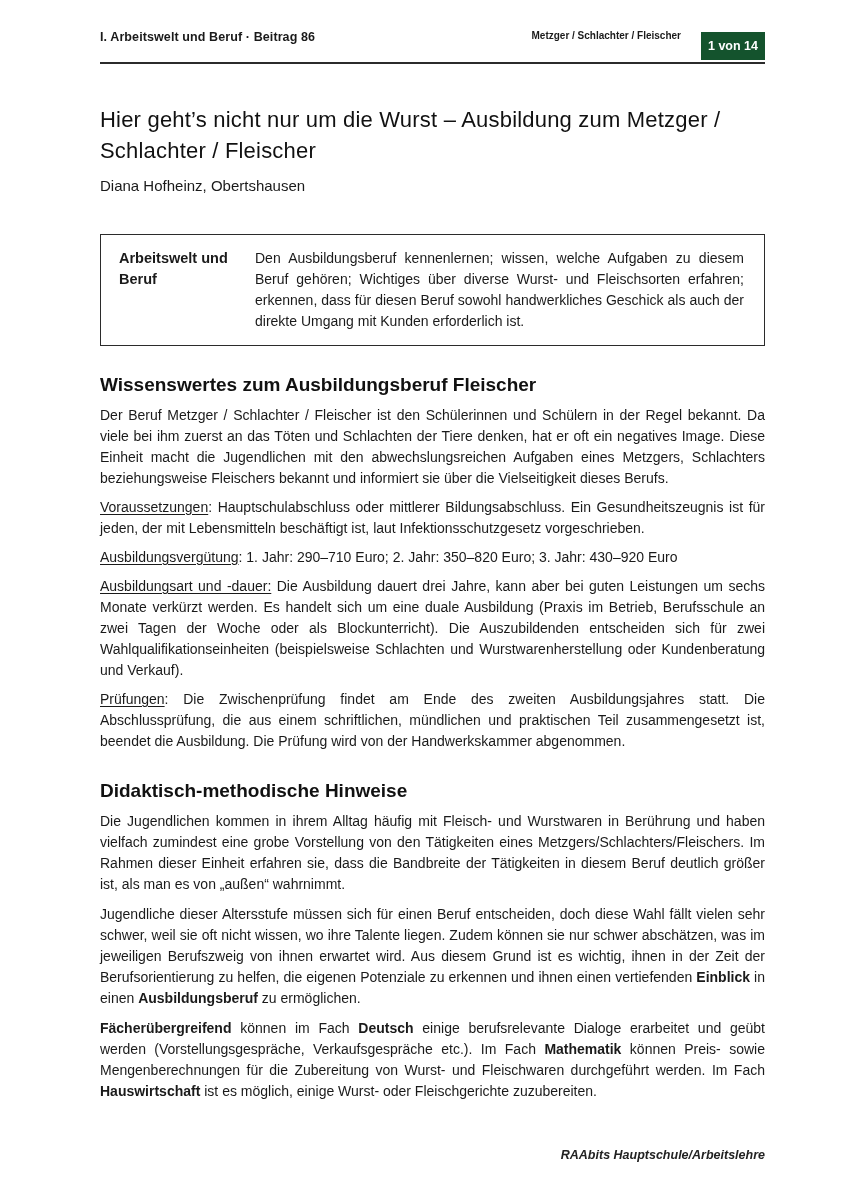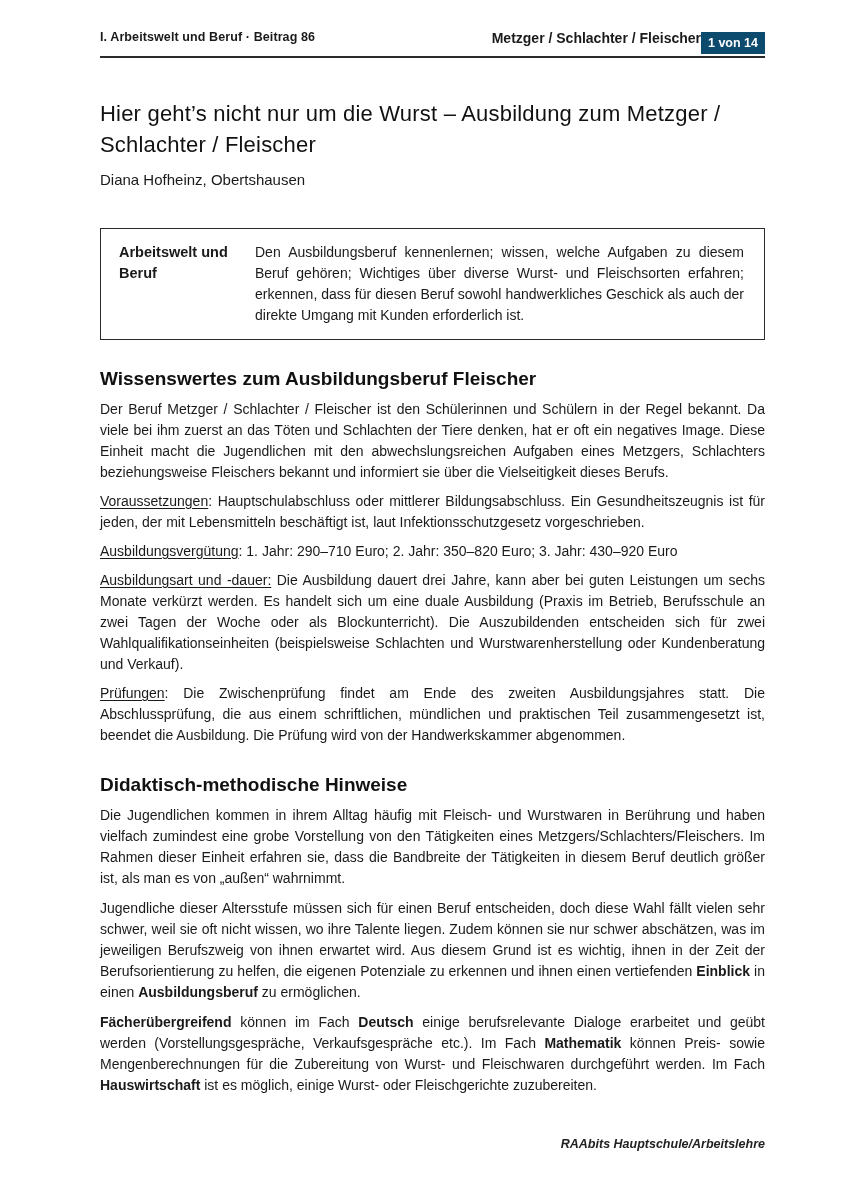--- a/index.html
+++ b/index.html
@@ -9,46 +9,46 @@
     background: #ffffff;
     box-sizing: border-box;
     padding: 30px 83px 0 100px;
     overflow: hidden;
     font-family: "Liberation Sans", sans-serif;
     color: #1a1a1a;
     hyphens: auto;
   }
   .header { display: flex; align-items: flex-start; padding-bottom: 4px; border-bottom: 2px solid #2b2b2b; }
   .h-left  { flex: 1; font-weight: bold; font-size: 12.5px; letter-spacing: .1px; }
-  .h-right { font-weight: bold; font-size: 14px; }
+  .h-right { font-weight: bold; font-size: 10px; margin-right: 20px; }
   .badge {
-    background: #0c4a6e; color: #ffffff;
+    background: #14532d; color: #ffffff;
     font-weight: bold; font-size: 12.5px;
-    width: 64px; height: 22px;
+    width: 64px; height: 28px;
     display: flex; align-items: center; justify-content: center;
     position: relative; top: 2px;
   }
   h1 { font-size: 22px; line-height: 31px; font-weight: normal; margin: 40px 0 0 0; color: #111111; letter-spacing: .2px; }
   .author { font-size: 15px; margin-top: 11px; }
   .info-box {
     display: flex; gap: 24px;
     border: 1.5px solid #2b2b2b;
     margin-top: 40px;
     padding: 13px 20px 13px 18px;
   }
   .ib-label { width: 112px; flex: none; font-weight: bold; font-size: 14.5px; line-height: 21px; }
   .ib-text  { flex: 1; font-size: 14px; line-height: 21px; text-align: justify; }
   h2 { font-size: 19px; font-weight: bold; margin: 28px 0 0 0; color: #111111; }
   h3 { font-size: 15px; font-weight: bold; margin: 24px 0 0 0; }
   p  { font-size: 14px; line-height: 21px; text-align: justify; margin: 9px 0 0 0; }
   p.item { margin-top: 8px; }
   .seg-b { font-weight: bold; }
   .seg-u { text-decoration: underline; text-underline-offset: 2px; }
   .footer {
-    position: absolute; right: 83px; bottom: 49px;
+    position: absolute; right: 83px; bottom: 38px;
     font-size: 12.5px; font-style: italic; font-weight: bold; color: #222222;
   }
 </style>
 </head>
 <body>
 
 <div class="page">
 
   <div class="header">
     <span class="h-left">I. Arbeitswelt und Beruf · Beitrag 86</span>

